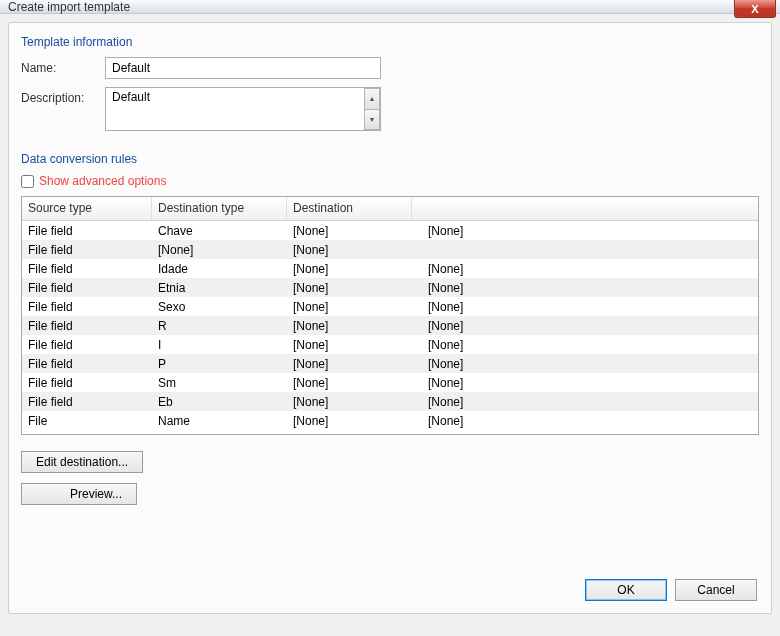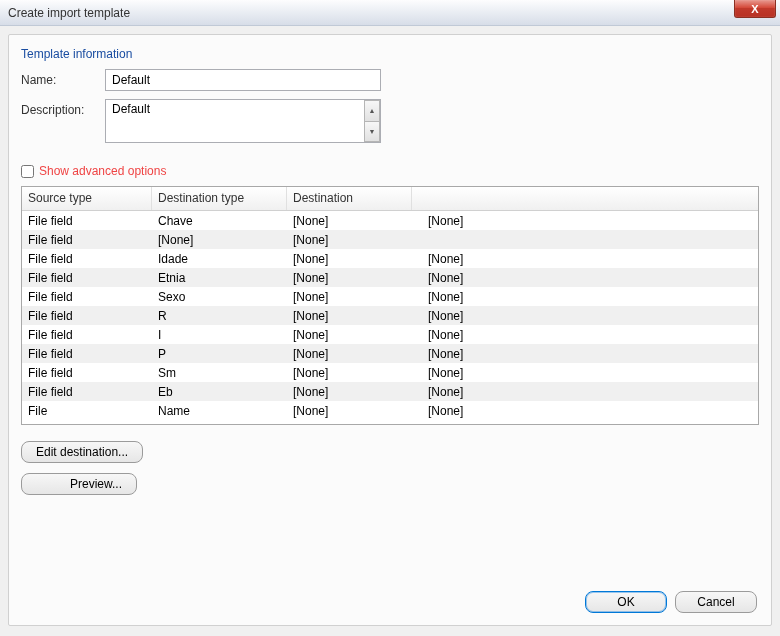--- a/index.html
+++ b/index.html
@@ -1,18 +1,18 @@
 <!DOCTYPE html>
 <html><head>
   <meta charset="utf-8">
   <style>
     * { box-sizing: border-box; margin: 0; padding: 0; }
     body { font-family: "Segoe UI", Tahoma, sans-serif; font-size: 12px; background: #f0f0f0; width: 780px; height: 636px; overflow: hidden; color: #000; }
     
-    .titlebar { height: 26px; background: linear-gradient(to bottom, #fdfdfe, #e9edf3 50%, #d7dde8); display: flex; align-items: center; padding-left: 8px; position: relative; border-bottom: 1px solid #c0c9d6; }
+    .titlebar { height: 14px; background: linear-gradient(to bottom, #fdfdfe, #e9edf3 50%, #d7dde8); display: flex; align-items: center; padding-left: 8px; position: relative; border-bottom: 1px solid #c0c9d6; }
     .title-text { color: #333; }
     .close-btn { position: absolute; right: 4px; top: 0; width: 42px; height: 18px; background: linear-gradient(to bottom, #e89990, #d44a3a 45%, #c0392b 50%, #b83224); border: 1px solid #8b2f22; border-top: none; border-radius: 0 0 3px 3px; display: flex; align-items: center; justify-content: center; cursor: pointer; color: white; font-weight: bold; font-size: 11px; box-shadow: inset 0 0 1px rgba(255,255,255,0.5); }
 
     .dialog-body { margin: 8px; border: 1px solid #d0d0d0; background: #fbfbfb; border-radius: 2px; padding: 12px; height: 592px; position: relative; }
 
     .section-title { color: #1a4da1; font-size: 12px; margin-bottom: 8px; }
 
     .template-info { margin-bottom: 16px; }
     .form-row { display: flex; margin-bottom: 8px; }
     .form-label { width: 84px; padding-top: 4px; color: #333; }
@@ -34,21 +34,21 @@
     .grid-body .row { display: flex; height: 19px; align-items: center; }
     .grid-body .row:nth-child(even) { background: #f0f0f0; }
     .grid-body .cell { padding: 16px 6px; white-space: nowrap; overflow: hidden; }
     .col-st { width: 130px; }
     .col-src { width: 135px; }
     .col-dt { width: 135px; }
     .col-d { width: 125px; }
     .grid-header .col-rest { flex: 1; border-right: none; }
     .grid-body .col-d { flex: 1; }
 
-    .btn { height: 22px; padding: 0 14px; background: linear-gradient(to bottom, #f7f7f7, #e6e6e6); border: 1px solid #9b9b9b; border-radius: 8px; font-family: inherit; font-size: 12px; cursor: pointer; min-width: 72px; }
+    .btn { height: 22px; padding: 0 14px; background: linear-gradient(to bottom, #f7f7f7, #e6e6e6); border: 1px solid #9b9b9b; border-radius: 0; font-family: inherit; font-size: 12px; cursor: pointer; min-width: 72px; }
     .btn.default { border-color: #0078d7; box-shadow: 0 0 0 1px rgba(60,150,230,0.5) inset; }
 
     .edit-dest-btn { margin-top: 16px; }
     .preview-btn { margin-top: 10px; display: block; padding-left: 48px; }
 
     .footer { position: absolute; bottom: 12px; right: 14px; display: flex; gap: 8px; }
     .footer .btn { min-width: 82px; }
   </style>
 </head>
 <body>
@@ -78,20 +78,21 @@
             </div>
           <div class="spin-btn">
               <span>▼</span>
             </div>
         </div>
       </div>
     </div>
   </div>
 
   <div class="conversion-section">
+    <div class="section-title">Data conversion rules</div>
     <label class="checkbox-row">
       <input type="checkbox" style="">
       <span class="checkbox-label">Show advanced options</span>
     </label>
 
     <div class="table-wrap">
       <div class="grid-header">
         <div class="cell col-st">Source type</div>
         <div class="cell col-dt">Destination type</div>
         <div class="cell col-d">Destination</div>

